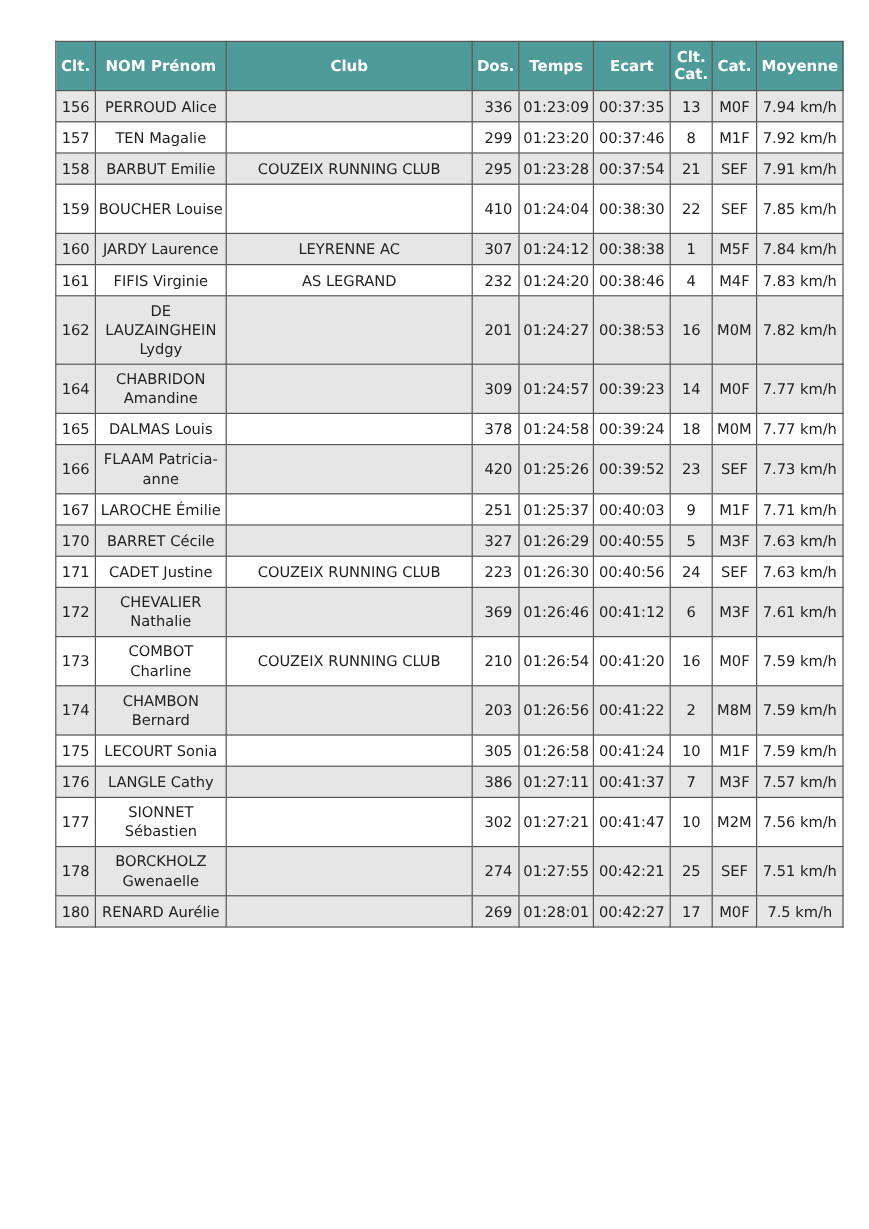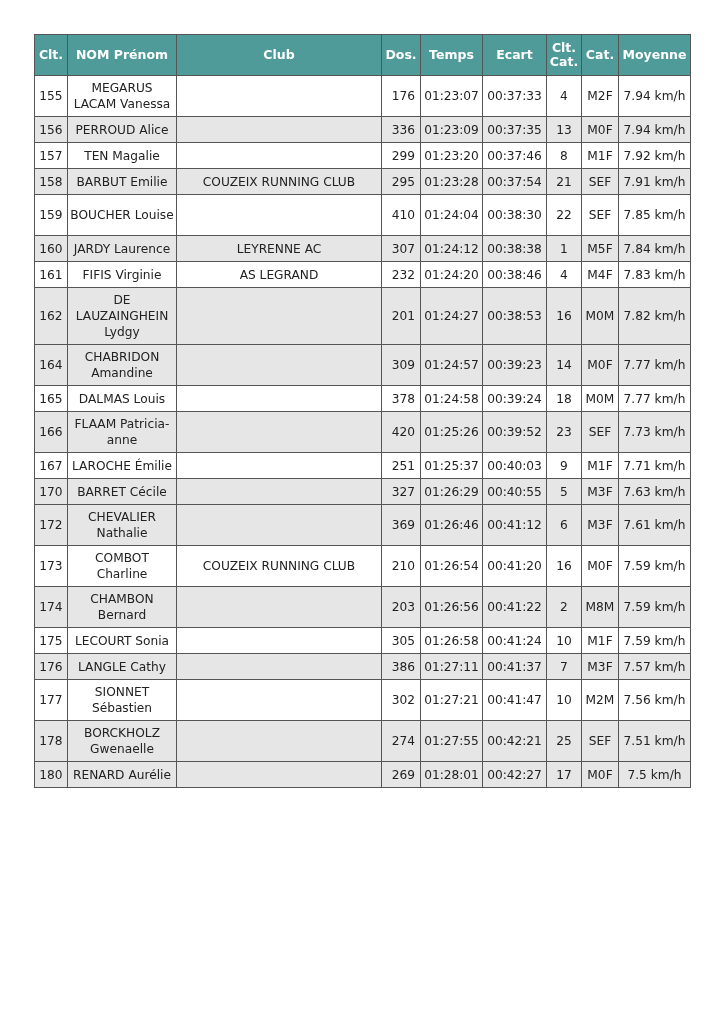--- a/index.html
+++ b/index.html
@@ -1,19 +1,19 @@
 <!DOCTYPE html>
 <html><head>
 <meta charset="utf-8">
 <style>
   html, body { margin: 0; padding: 0; background: #ffffff; }
   body { width: 724px; height: 1024px; position: relative; overflow: hidden;
          font-family: "DejaVu Sans", sans-serif; }
   table.results {
-    position: absolute; left: 34px; top: 34px;
+    position: absolute; left: 46px; top: 34px;
     border-collapse: collapse;
     table-layout: fixed;
     width: 656px;
     font-size: 12.2px;
     color: #222;
   }
   table.results th, table.results td {
     border: 1px solid #555;
     text-align: center;
     vertical-align: middle;
@@ -58,31 +58,20 @@
       <th>Club</th>
       <th>Dos.</th>
       <th>Temps</th>
       <th>Ecart</th>
       <th>Clt. Cat.</th>
       <th>Cat.</th>
       <th>Moyenne</th>
     </tr>
   </thead>
   <tbody id="rows">
-      <tr class="double">
-        <td class="rank">155</td>
-        <td>MEGARUS LACAM Vanessa</td>
-        <td></td>
-        <td class="num">176</td>
-        <td>01:23:07</td>
-        <td>00:37:33</td>
-        <td>4</td>
-        <td>M2F</td>
-        <td>7.94 km/h</td>
-      </tr>
       <tr class="single alt">
         <td class="rank">156</td>
         <td>PERROUD Alice</td>
         <td></td>
         <td class="num">336</td>
         <td>01:23:09</td>
         <td>00:37:35</td>
         <td>13</td>
         <td>M0F</td>
         <td>7.94 km/h</td>
@@ -199,20 +188,31 @@
       </tr>
       <tr class="single alt">
         <td class="rank">170</td>
         <td>BARRET Cécile</td>
         <td></td>
         <td class="num">327</td>
         <td>01:26:29</td>
         <td>00:40:55</td>
         <td>5</td>
         <td>M3F</td>
+        <td>7.63 km/h</td>
+      </tr>
+      <tr class="single">
+        <td class="rank">171</td>
+        <td>CADET Justine</td>
+        <td>COUZEIX RUNNING CLUB</td>
+        <td class="num">223</td>
+        <td>01:26:30</td>
+        <td>00:40:56</td>
+        <td>24</td>
+        <td>SEF</td>
         <td>7.63 km/h</td>
       </tr>
       <tr class="double alt">
         <td class="rank">172</td>
         <td>CHEVALIER Nathalie</td>
         <td></td>
         <td class="num">369</td>
         <td>01:26:46</td>
         <td>00:41:12</td>
         <td>6</td>

